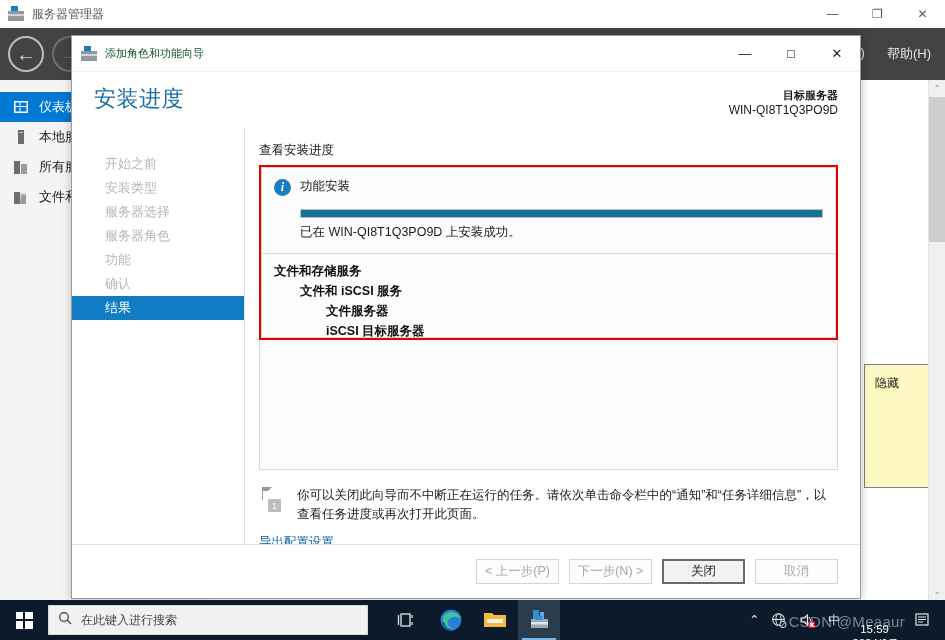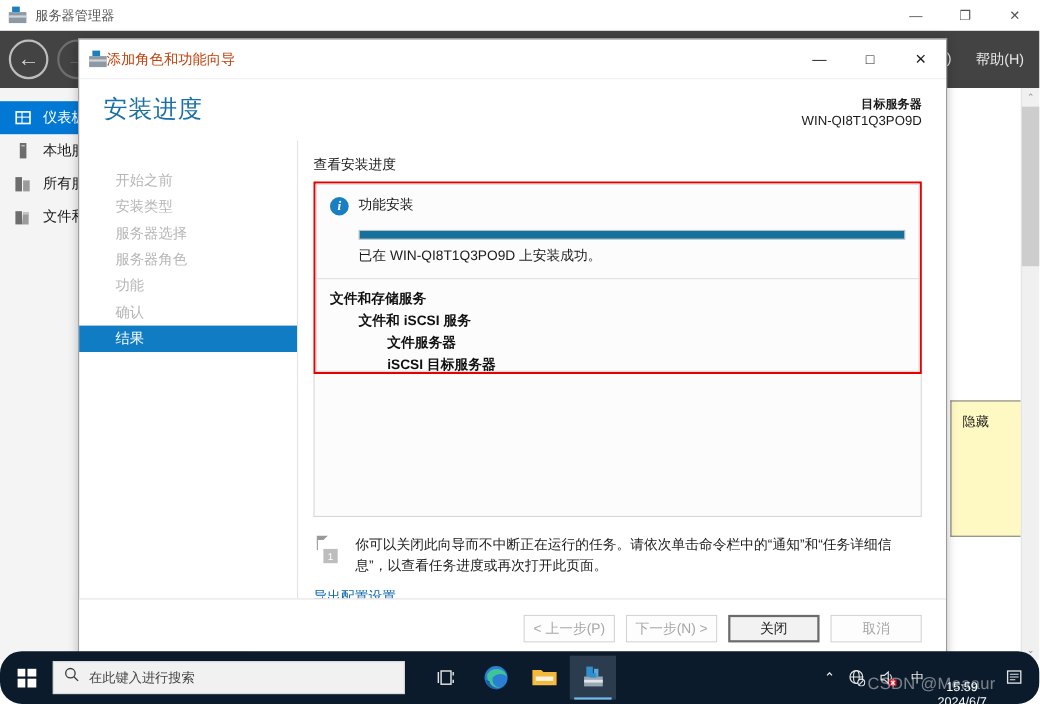--- a/index.html
+++ b/index.html
@@ -73,37 +73,37 @@
   .dlg {
     position: absolute; left: 71px; top: 35px; width: 790px; height: 564px;
     background: #ffffff; border: 1px solid #9a9a9a;
     box-shadow: 0 0 9px rgba(0,0,0,.25);
   }
   .dlg-title {
     height: 36px; display: flex; align-items: center;
     border-bottom: 1px solid #f0f0f0;
   }
   .dlg-icon { width: 16px; height: 16px; margin-left: 9px; position: relative; }
-  .dlg-title-text { font-size: 13px; color: #c2410c; margin-left: 0; }
+  .dlg-title-text { font-size: 11px; color: #14532d; margin-left: 8px; }
   .dlg-ctrls { margin-left: auto; display: flex; }
   .dlg-ctrl {
     width: 46px; height: 35px; display: flex; align-items: center; justify-content: center;
     font-size: 13px; color: #1a1a1a;
   }
 
   .dlg-head { position: relative; height: 56px; padding: 12px 30px 0 22px; }
   .page-title { font-size: 22px; color: #1a6fa5; font-weight: normal; letter-spacing: .5px; }
   .target {
     position: absolute; right: 22px; top: 16px; text-align: right; line-height: 15px;
   }
   .target .t-label { font-size: 11px; font-weight: bold; color: #1a1a1a; }
   .target .t-name { font-size: 12px; color: #1a1a1a; }
 
   .dlg-main { position: absolute; top: 92px; left: 0; right: 0; bottom: 54px; display: flex; }
-  .steps { width: 199px; padding: 24px 0 0 0; border-right: 1px solid #e3e3e3; }
+  .steps { width: 173px; padding: 24px 0 0 0; border-right: 1px solid #e3e3e3; }
   .step {
     height: 24px; display: flex; align-items: center;
     padding-left: 33px; font-size: 13px; color: #b6b6b6;
   }
   .step.done { color: #b6b6b6; }
   .step.current { background: #0f7cc4; color: #ffffff; }
 
   .content { flex: 1; padding: 14px 22px 0 14px; position: relative; }
   .content-label { font-size: 12.5px; color: #1a1a1a; margin-bottom: 6px; }
 
@@ -155,22 +155,22 @@
   .btn {
     min-width: 83px; height: 25px; font-size: 12.5px;
     border: 1px solid #adadad; background: #fdfdfd; color: #1a1a1a;
     display: flex; align-items: center; justify-content: center;
   }
   .btn.disabled { color: #a6a6a6; border-color: #d4d4d4; background: #fdfdfd; }
   .btn.default { border: 2px solid #6b6b6b; background: #f2f2f2; font-weight: normal; }
 
   
   .taskbar {
-    position: absolute; left: 0; right: 0; bottom: 0; height: 48px;
-    background: #0b1b2b; display: flex; align-items: center; border-radius: 20px;
+    position: absolute; left: 0; right: 0; bottom: 0; height: 40px;
+    background: #0b1b2b; display: flex; align-items: center;
   }
   .start {
     width: 48px; height: 40px; display: flex; align-items: center; justify-content: center;
   }
   .winlogo {
     width: 17px; height: 17px;
     display: grid; grid-template-columns: 1fr 1fr; grid-template-rows: 1fr 1fr; gap: 2px;
   }
   .winlogo i { background: #ffffff; display: block; }
   .search {

